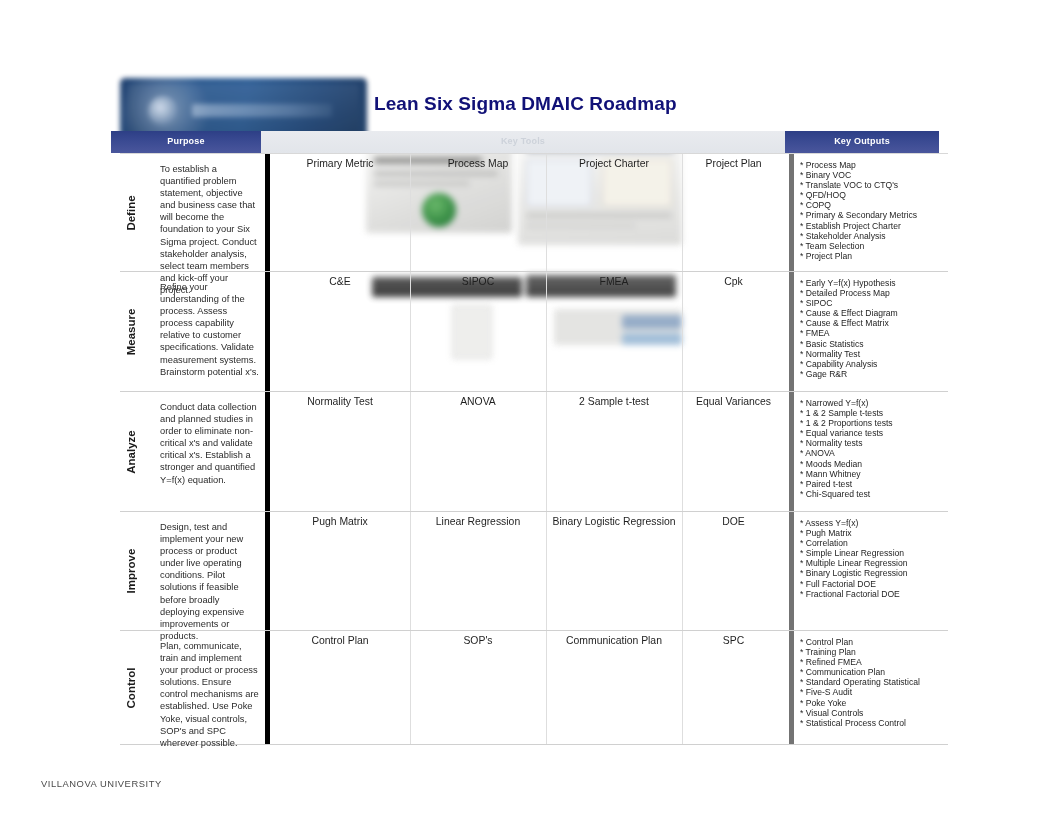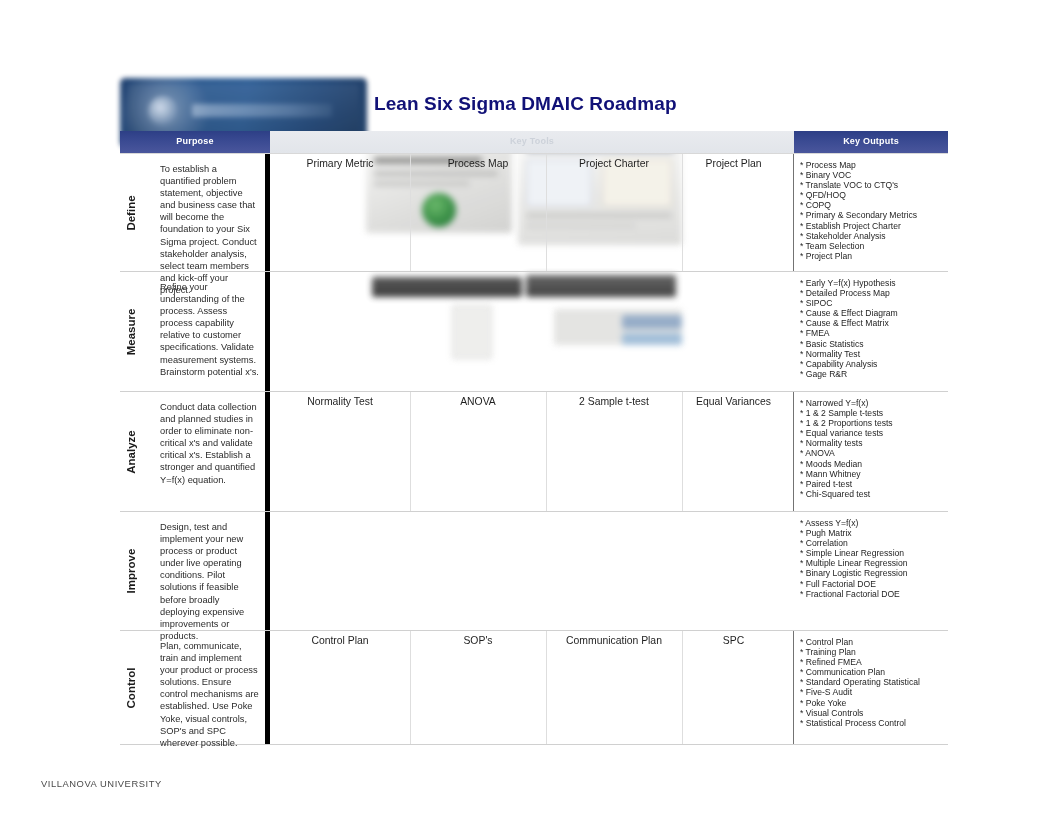--- a/index.html
+++ b/index.html
@@ -61,21 +61,21 @@
     position: absolute;
     left: 72px; top: 26px;
     width: 140px; height: 13px;
     border-radius: 2px;
     background: linear-gradient(90deg, rgba(205,220,238,0.50), rgba(175,198,225,0.30) 70%, rgba(150,180,212,0.12));
   }
 
   
   .header-band {
     position: absolute;
-    left: 120px;
+    left: 111px;
     top: 131px;
     width: 828px;
     height: 22px;
     padding-left: 43px;
   }
   .band-purpose {
     position: absolute;
     left: 0; top: 0;
     width: 150px; height: 22px;
     background: linear-gradient(180deg, #2d3f86 0%, #3a4a92 45%, #4a569c 100%);
@@ -163,21 +163,21 @@
   .purpose-text {
     font-size: 9.3px;
     line-height: 12.1px;
     color: #2b2b2b;
   }
 
   .cell-tools {
     position: absolute;
     left: 150px; top: 0;
     width: 524px; height: 100%;
-    border-right: 1px solid #737373;
+    border-right: 5px solid #737373;
   }
   .tool-label {
     position: absolute;
     top: 4px;
     text-align: center;
     font-size: 10.4px;
     color: #1f1f1f;
     white-space: nowrap;
   }
   .tool-label.c1 { left: 0px;   width: 140px; }
@@ -294,20 +294,29 @@
       </div>
     </div>
 
     <div class="row r-measure">
       <div class="cell-phase">
         <div class="phase-text">Measure</div>
       </div>
       <div class="cell-purpose">
         <div class="purpose-text">Refine your understanding of the process. Assess process capability relative to customer specifications. Validate measurement systems. Brainstorm potential x's.</div>
       </div>
+      <div class="cell-tools">
+        <div class="col-sep" style="left:140px;"></div>
+        <div class="col-sep" style="left:276px;"></div>
+        <div class="col-sep" style="left:412px;"></div>
+        <div class="tool-label c1">C&amp;E</div>
+        <div class="tool-label c2">SIPOC</div>
+        <div class="tool-label c3">FMEA</div>
+        <div class="tool-label c4">Cpk</div>
+      </div>
       <div class="cell-outputs">
         <div class="output-item">* Early Y=f(x) Hypothesis</div>
         <div class="output-item">* Detailed Process Map</div>
         <div class="output-item">* SIPOC</div>
         <div class="output-item">* Cause &amp; Effect Diagram</div>
         <div class="output-item">* Cause &amp; Effect Matrix</div>
         <div class="output-item">* FMEA</div>
         <div class="output-item">* Basic Statistics</div>
         <div class="output-item">* Normality Test</div>
         <div class="output-item">* Capability Analysis</div>
@@ -345,20 +354,29 @@
       </div>
     </div>
 
     <div class="row r-improve">
       <div class="cell-phase">
         <div class="phase-text">Improve</div>
       </div>
       <div class="cell-purpose">
         <div class="purpose-text">Design, test and implement your new process or product under live operating conditions. Pilot solutions if feasible before broadly deploying expensive improvements or products.</div>
       </div>
+      <div class="cell-tools">
+        <div class="col-sep" style="left:140px;"></div>
+        <div class="col-sep" style="left:276px;"></div>
+        <div class="col-sep" style="left:412px;"></div>
+        <div class="tool-label c1">Pugh Matrix</div>
+        <div class="tool-label c2">Linear Regression</div>
+        <div class="tool-label c3">Binary Logistic Regression</div>
+        <div class="tool-label c4">DOE</div>
+      </div>
       <div class="cell-outputs">
         <div class="output-item">* Assess Y=f(x)</div>
         <div class="output-item">* Pugh Matrix</div>
         <div class="output-item">* Correlation</div>
         <div class="output-item">* Simple Linear Regression</div>
         <div class="output-item">* Multiple Linear Regression</div>
         <div class="output-item">* Binary Logistic Regression</div>
         <div class="output-item">* Full Factorial DOE</div>
         <div class="output-item">* Fractional Factorial DOE</div>
       </div>

